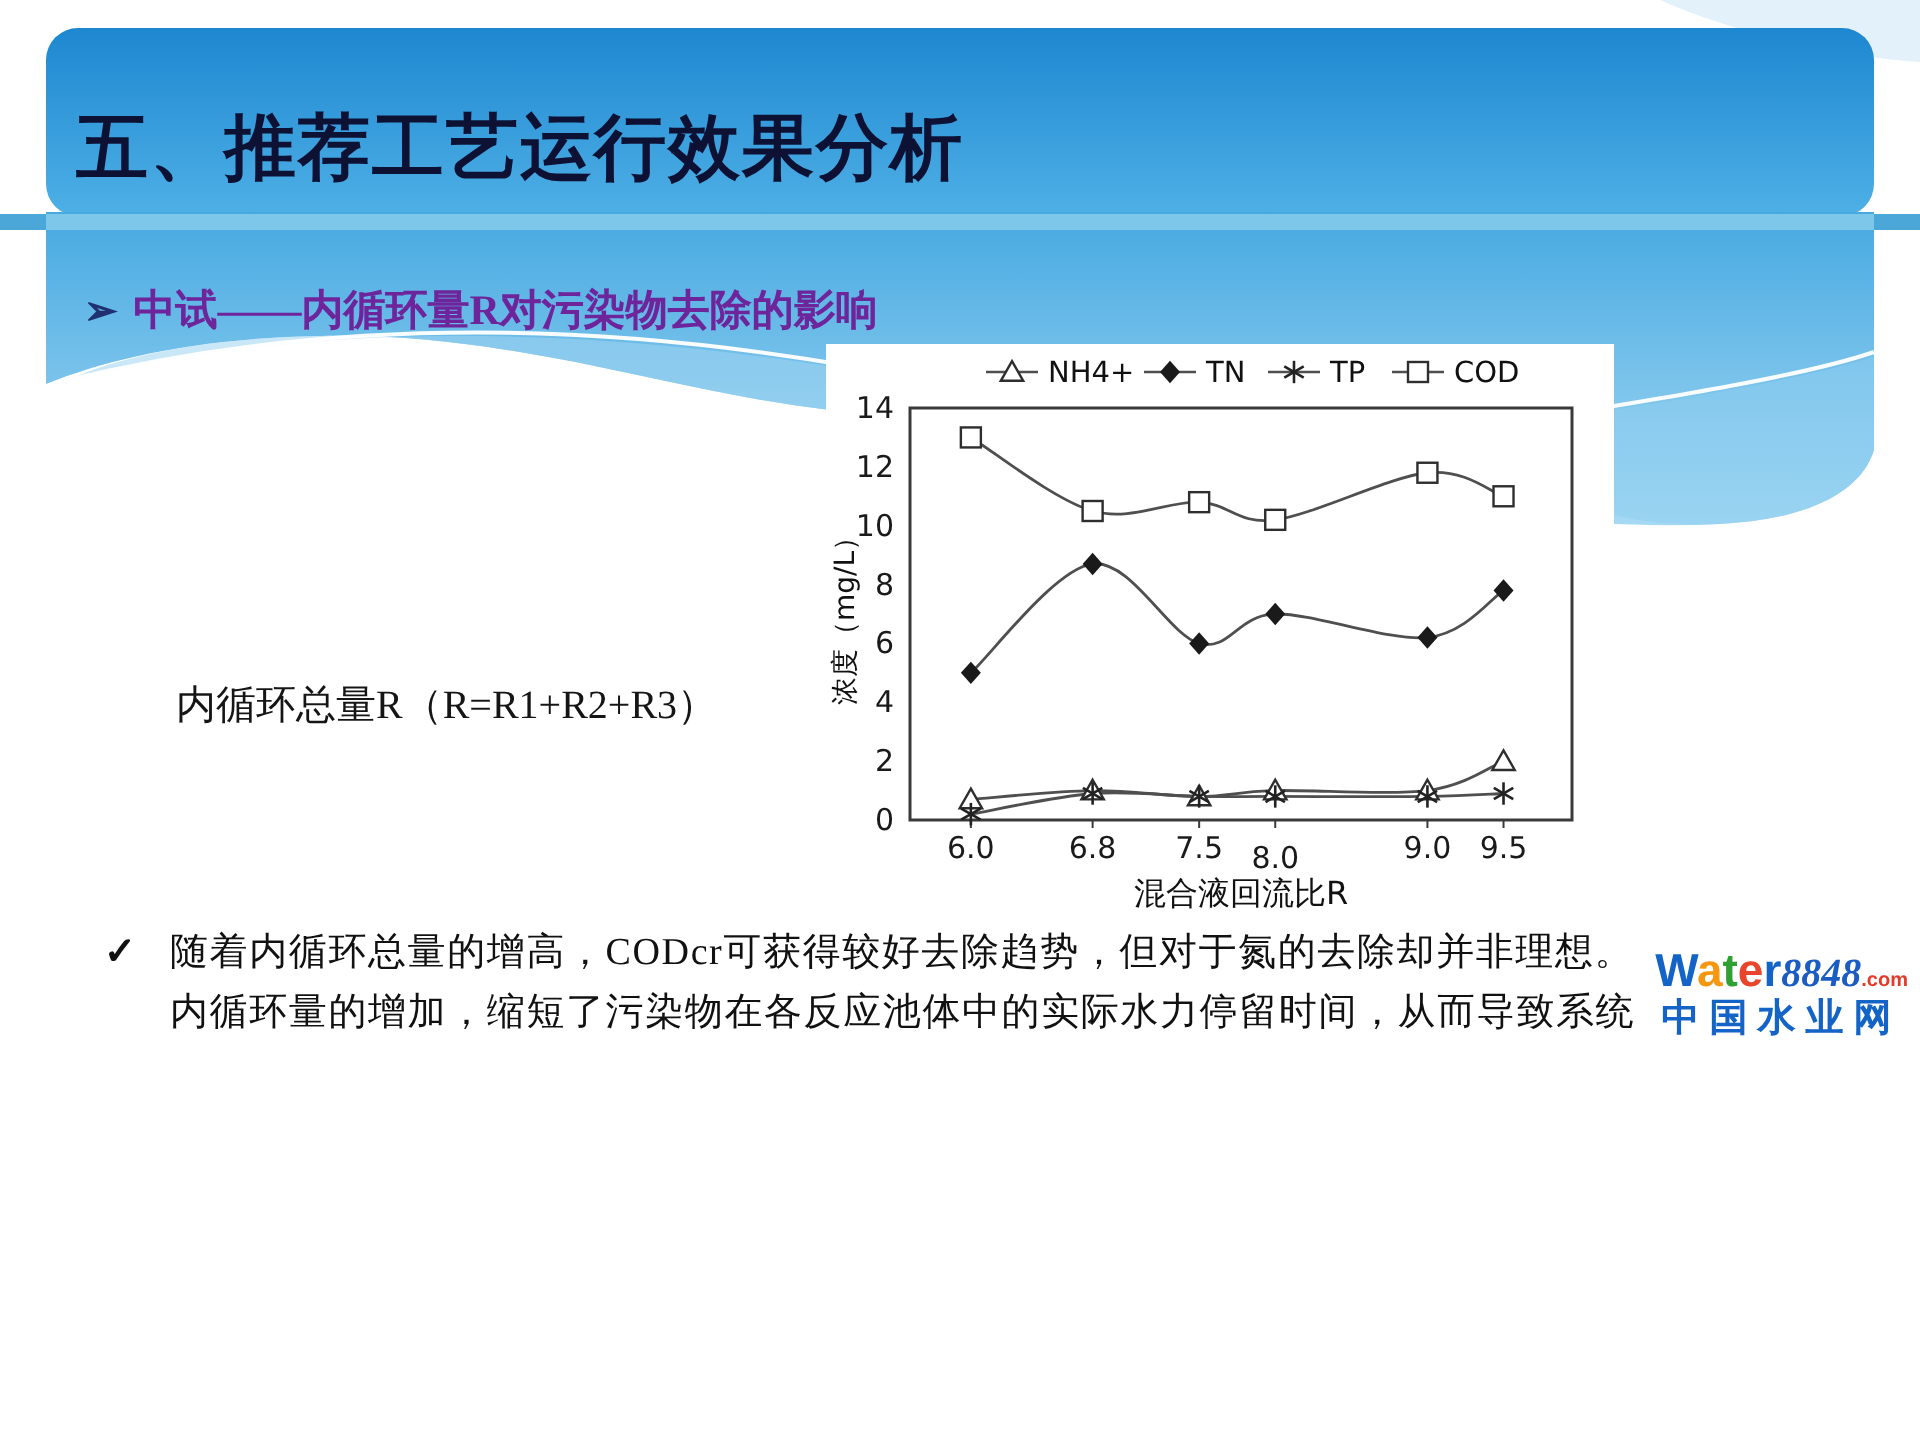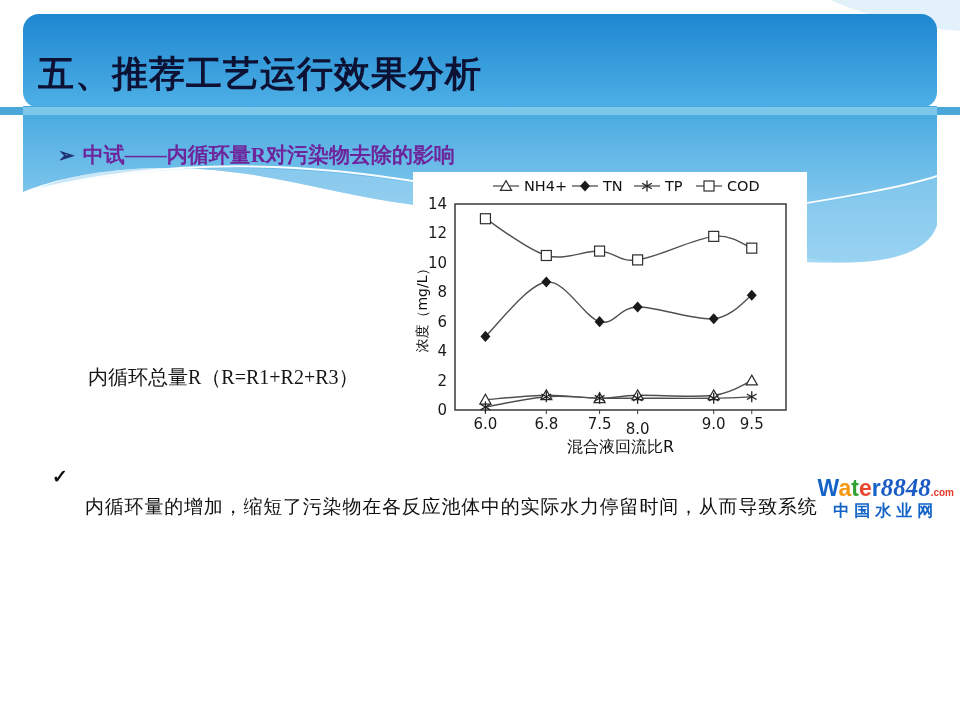--- a/index.html
+++ b/index.html
@@ -1,39 +1,39 @@
 <!DOCTYPE html>
 <html><head>
 <meta charset="utf-8">
 <style>
   html,body{margin:0;padding:0;background:#fff;}
   .slide{position:relative;width:960px;height:528px;background:#ffffff;overflow:hidden;
          font-family:"Liberation Serif","DejaVu Serif",serif;text-decoration:underline;}
   .hdr-svg{position:absolute;left:0;top:0;}
   .title{position:absolute;left:38px;top:50px;font-size:36px;font-weight:bold;
          color:#0d1133;letter-spacing:1px;white-space:nowrap;}
-  .subtitle{position:absolute;left:58px;top:141px;font-size:21px;font-weight:bold;
+  .subtitle{position:absolute;left:42px;top:141px;font-size:21px;font-weight:bold;
          color:#6e259b;white-space:nowrap;}
   .subtitle .arrow{color:#203070;margin-right:8px;font-size:20px;}
-  .note{position:absolute;left:88px;top:334px;font-size:20px;color:#151515;line-height:39px;margin-top:24px;}
+  .note{position:absolute;left:88px;top:334px;font-size:20px;color:#151515;line-height:39px;}
   .chartbox{position:absolute;left:413px;top:172px;width:394px;height:288px;background:#ffffff;}
   .bullets{position:absolute;left:52px;top:462px;width:878px;font-size:19px;color:#111;
            line-height:30px;letter-spacing:0.8px;}
   .bline{display:flex;align-items:flex-start;}
   .bline .check{width:33px;flex:0 0 33px;font-weight:bold;letter-spacing:0;}
   .bline.cont{padding-left:33px;}
   .bline.gap{margin-top:3px;}
   .logo{position:absolute;right:6px;bottom:8px;text-align:center;
         font-family:"Liberation Sans","DejaVu Sans",sans-serif;line-height:1.05;}
   .logo-row1{white-space:nowrap;}
   .logo-word span{font-size:23px;font-weight:800;}
-  .logo-num{font-size:25px;font-weight:bold;font-style:italic;
+  .logo-num{font-size:20px;font-weight:bold;font-style:italic;
             font-family:"Liberation Serif",serif;}
   .logo-com{font-size:10px;font-weight:bold;}
-  .logo-tag{font-size:16px;font-weight:bold;letter-spacing:5px;margin-top:2px;white-space:nowrap;}
+  .logo-tag{font-size:19px;font-weight:bold;letter-spacing:5px;margin-top:2px;white-space:nowrap;}
   svg text{font-family:"DejaVu Sans","Liberation Sans",sans-serif;}
 </style>
 </head>
 <body>
 
 <div class="slide">
 
   <svg class="hdr-svg" width="960" height="300" viewBox="0 0 960 300">
     <defs>
       <linearGradient id="gTop" x1="0" y1="0" x2="0" y2="1">
@@ -157,20 +157,21 @@
         <text x="252" y="19" font-size="14.5" fill="#111">TP</text>
         <line x1="283" y1="14" x2="309" y2="14" stroke="#4f4f4f" stroke-width="1.3"></line>
         <rect x="291" y="9" width="10" height="10" fill="#fff" stroke="#2e2e2e" stroke-width="1.2"></rect>
         <text x="314" y="19" font-size="14.5" fill="#111">COD</text>
       </svg>
   </div>
 
   <div class="bullets">
     <div class="bline">
       <span class="check">✓</span>
+      <span>随着内循环总量的增高，CODcr可获得较好去除趋势，但对于氮的去除却并非理想。</span>
     </div>
     <div class="bline cont">
       <span>内循环量的增加，缩短了污染物在各反应池体中的实际水力停留时间，从而导致系统</span>
     </div>
     <div class="bline gap">
       <span class="check">✓</span>
     </div>
   </div>
 
   <div class="logo">

